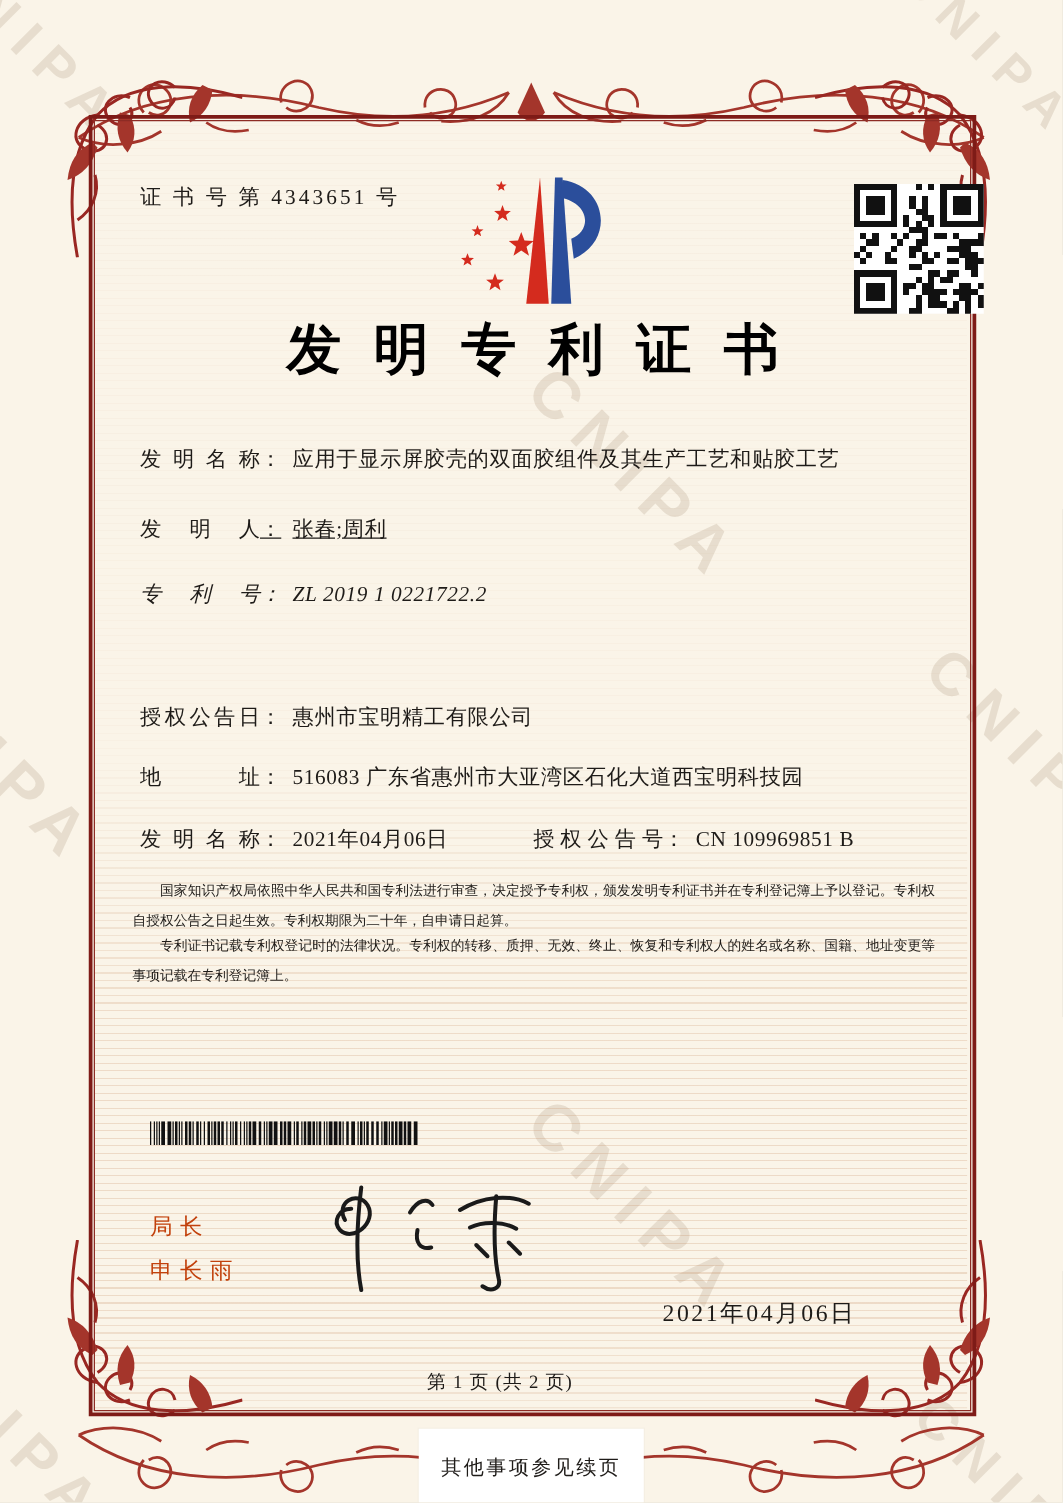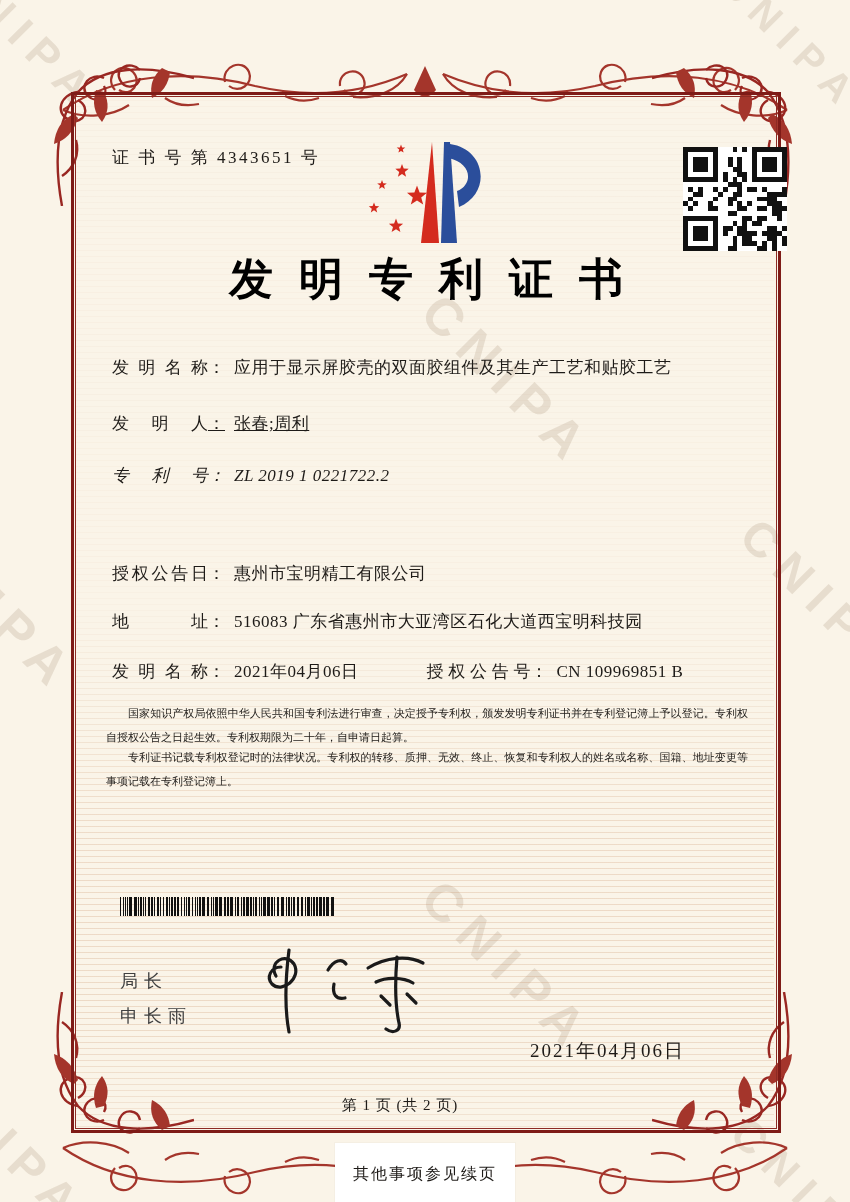--- a/index.html
+++ b/index.html
@@ -38,21 +38,21 @@
   .flabel{display:inline-block;width:96px;text-align:justify;text-align-last:justify;vertical-align:bottom;}
   .fval{margin-left:9px;letter-spacing:0.5px;}
   .r1{top:356px;} .r2{top:412px;text-decoration:underline;} .r3{top:464px;font-style:italic;} .r4{top:516px;}
   .r5{top:562px;} .r6{top:610px;} .r7{top:660px;}
   .pair2{margin-left:68px;}
   .pair2 .flabel{width:104px;}
   .para{left:106px;width:642px;font-size:11px;line-height:24px;text-align:justify;text-indent:2em;}
   .p1{top:701px;} .p2{top:746px;font-family:Liberation Mono, monospace;}
   .barcode{left:120px;top:897px;}
   .officer{left:120px;font-family:Liberation Sans, sans-serif;font-size:18px;
-           letter-spacing:6px;color:#404040;}
+           letter-spacing:6px;color:#c2410c;}
   .o1{top:969px;} .o2{top:1004px;}
   .sig{left:248px;top:944px;}
   .date{left:530px;top:1038px;font-size:19px;letter-spacing:2px;}
   .pageno{left:71px;top:1096px;width:658px;text-align:center;font-size:15px;letter-spacing:1px;}
   .note{left:50%;top:1143px;transform:translateX(-50%);background:#ffffff;padding:21px 18px;
         font-size:16px;letter-spacing:2px;z-index:5;box-shadow:0 0 0 1px rgba(0,0,0,0.02);}
 </style>
 </head>
 <body>
 

